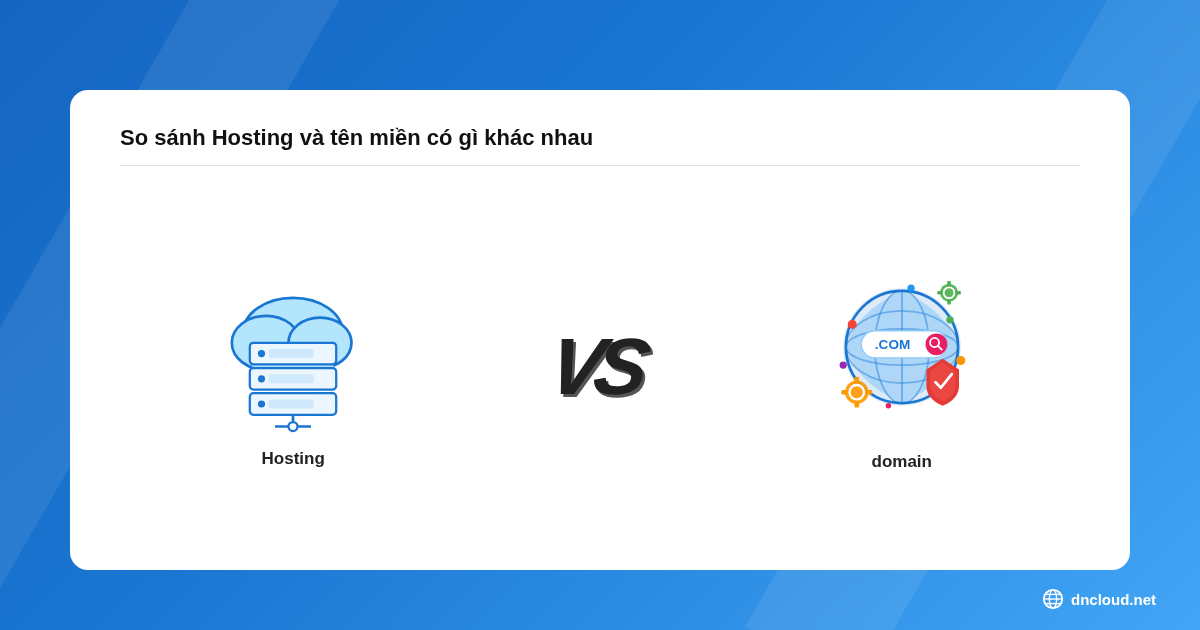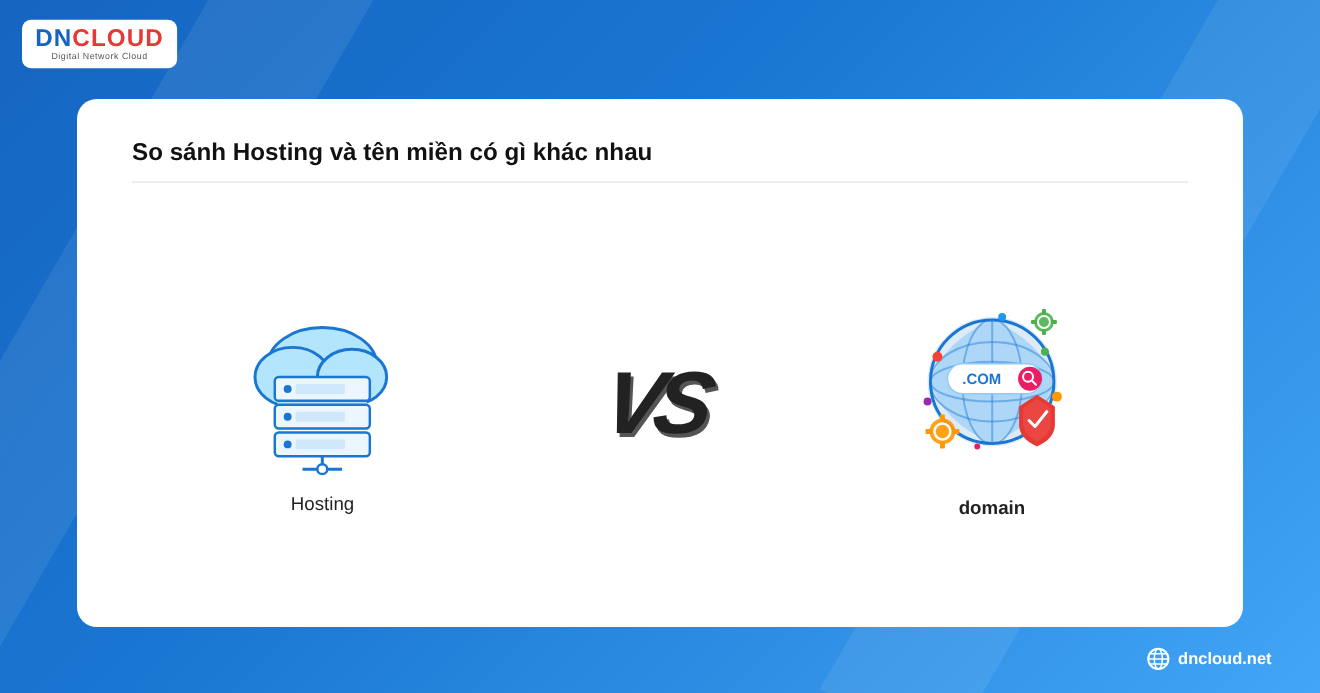--- a/index.html
+++ b/index.html
@@ -140,21 +140,21 @@
     
     .hosting-side {
       display: flex;
       flex-direction: column;
       align-items: center;
       gap: 14px;
     }
 
     .hosting-label {
       font-size: 17px;
-      font-weight: 400;
+      font-weight: 700;
       color: #222;
       text-align: right;
     }
 
     
     .vs-container {
       display: flex;
       align-items: center;
       justify-content: center;
       position: relative;
@@ -201,28 +201,20 @@
 </head>
 <body>
 
 <div class="bg-container">
 
   <div class="stripe stripe-1"></div>
   <div class="stripe stripe-2"></div>
   <div class="stripe stripe-3"></div>
   <div class="stripe stripe-4"></div>
 
-  <div class="logo">
-    <div class="logo-box">
-      <div class="logo-title">
-        <span class="dn">DN</span><span class="cloud">CLOUD</span>
-      </div>
-      <div class="logo-sub">Digital Network Cloud</div>
-    </div>
-  </div>
 
   <div class="card">
     <div class="card-title">So sánh Hosting và tên miền có gì khác nhau</div>
 
     <div class="comparison-area">
 
       <div class="hosting-side">
         <svg class="hosting-illustration" viewBox="0 0 200 180" xmlns="http://www.w3.org/2000/svg">
 
           <ellipse cx="100" cy="70" rx="55" ry="38" fill="#b3e5fc" stroke="#1976d2" stroke-width="3"></ellipse>

